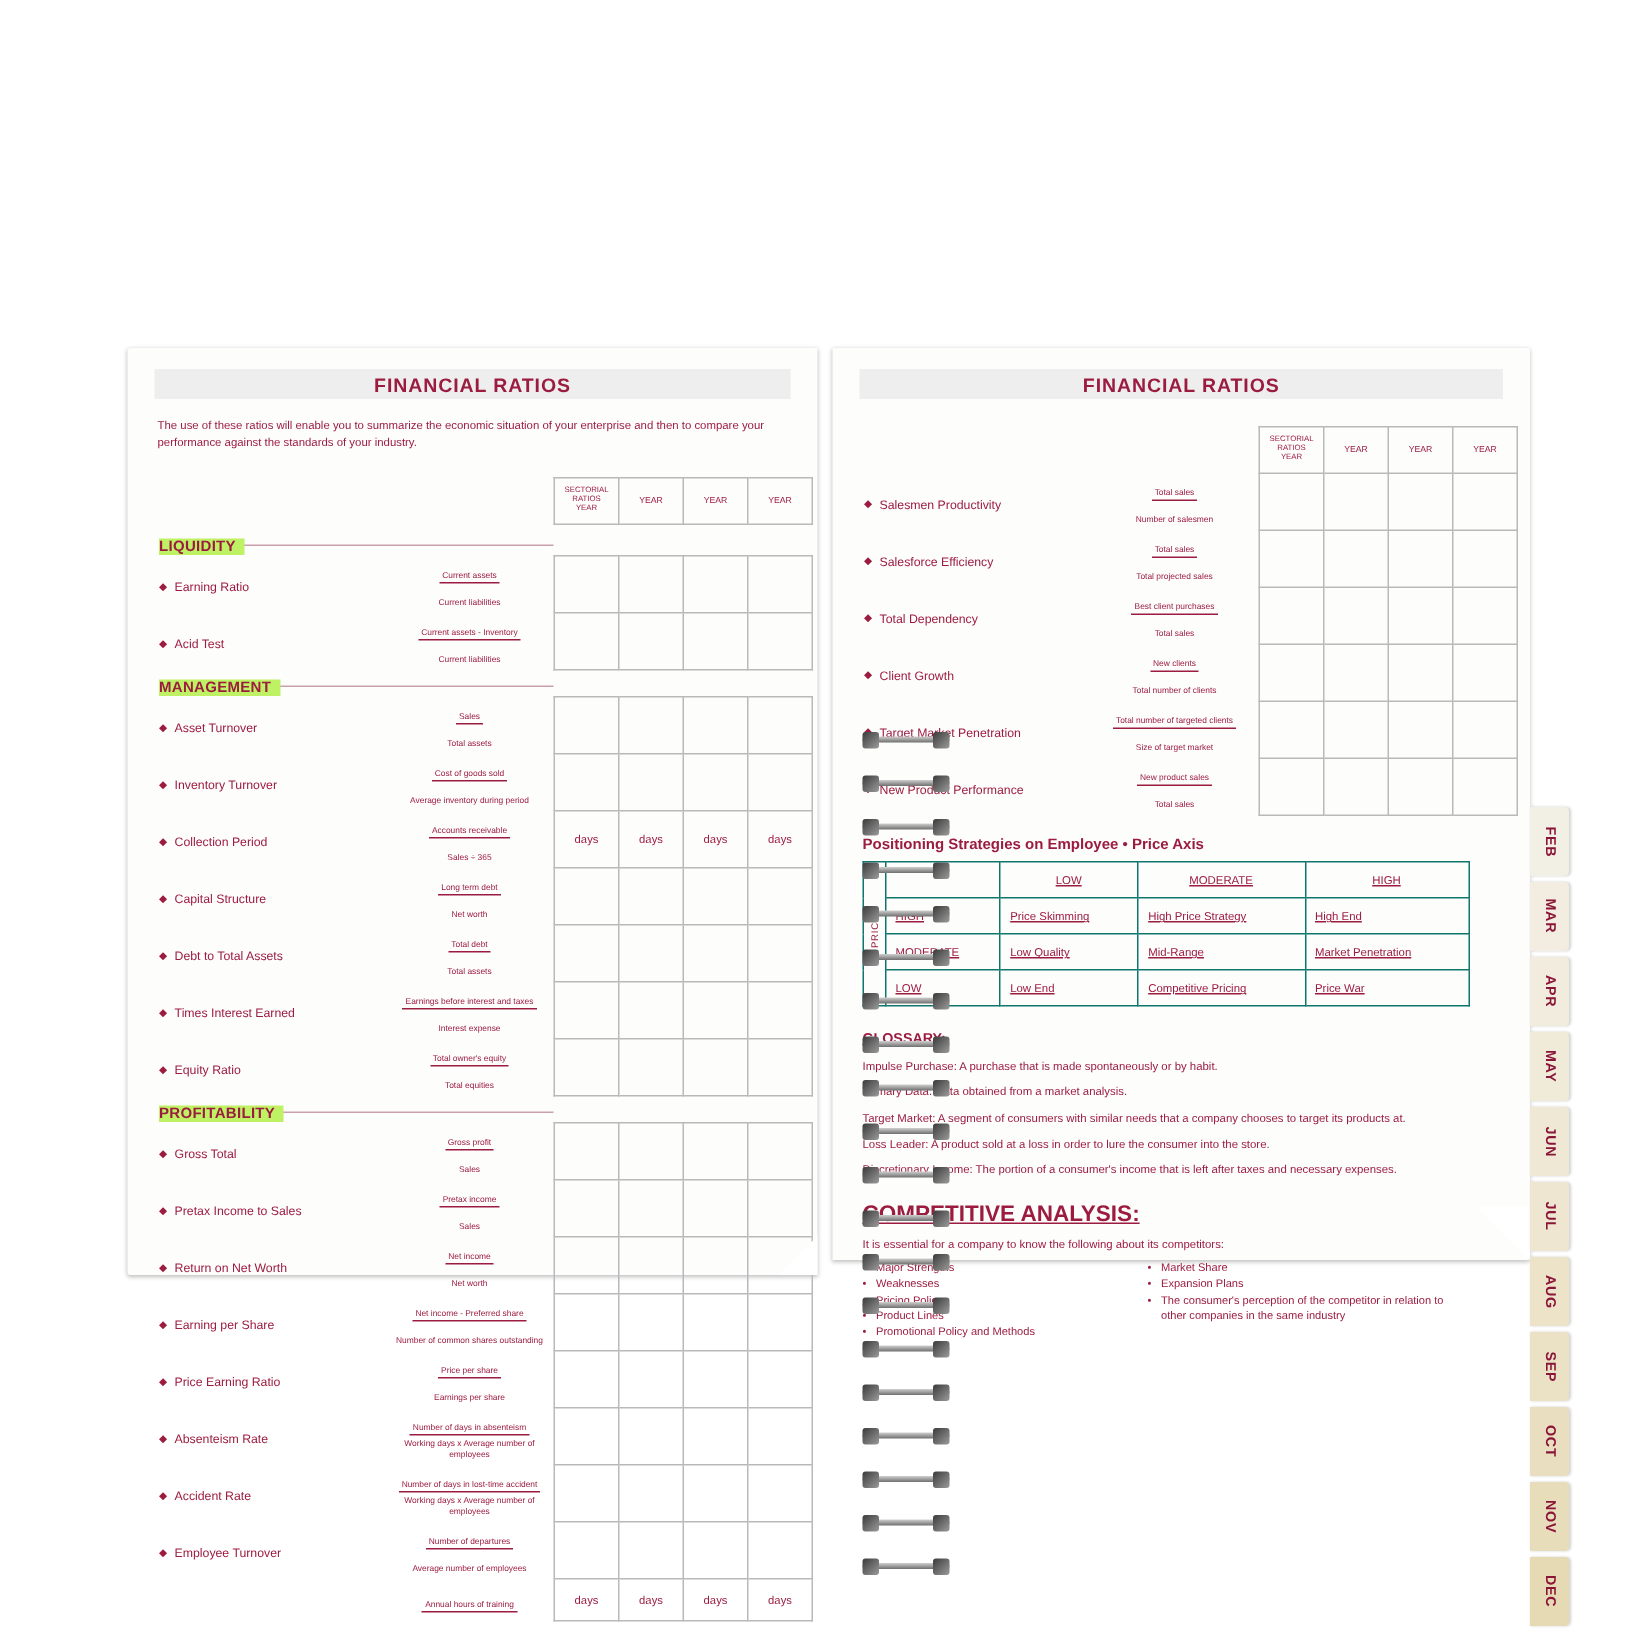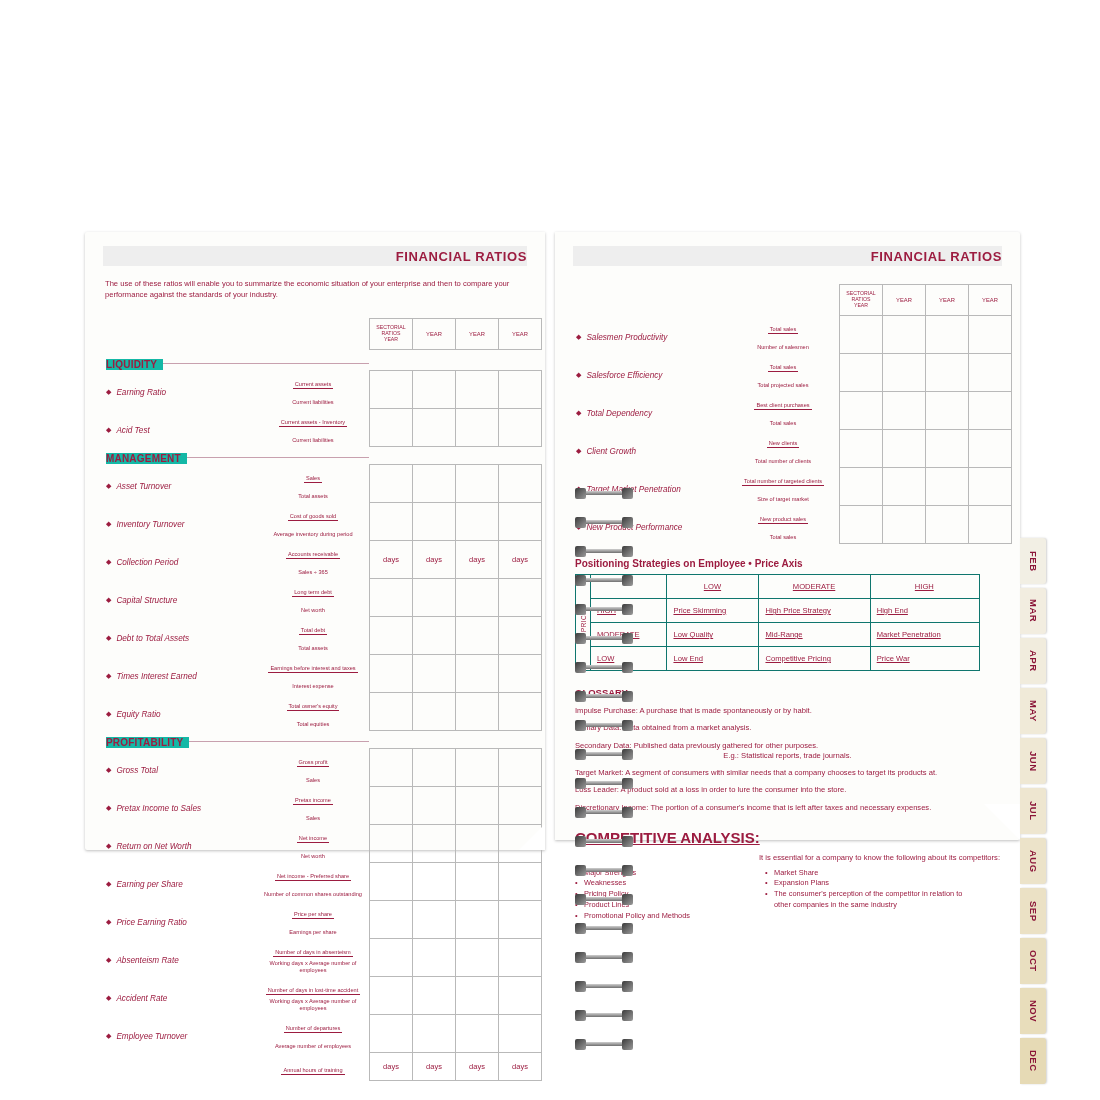--- a/index.html
+++ b/index.html
@@ -25,57 +25,57 @@
     background:#f7f0d8;border-radius:3px 0 0 3px;box-shadow:-1px 0 2px rgba(0,0,0,.18);}
 
   
   .spiral{position:absolute;left:520px;top:250px;width:60px;height:600px;}
   .ring{position:absolute;left:0;width:58px;height:11px;}
   .ring .bar{position:absolute;top:3px;left:0;width:58px;height:4px;background:linear-gradient(180deg,#cfcfcf,#6f6f6f);border-radius:2px;}
   .ring .capL{position:absolute;left:0;top:0;width:11px;height:11px;background:linear-gradient(135deg,#3a3a3a,#9b9b9b);border-radius:2px;}
   .ring .capR{position:absolute;right:0;top:0;width:11px;height:11px;background:linear-gradient(135deg,#3a3a3a,#9b9b9b);border-radius:2px;}
 
   
-  .hdr-band{margin:0 18px;background:#eeeeee;height:20px;display:flex;align-items:center;justify-content:flex-end;}
+  .hdr-band{margin:0 18px;background:#eeeeee;height:20px;display:flex;align-items:center;justify-content:center;}
   .hdr-band .t{color:#9c1c40;font-weight:bold;font-size:13px;letter-spacing:.6px;}
   .intro{margin:12px 20px 0 20px;font-size:7.6px;color:#9c1c40;line-height:1.45;}
 
   .sec-title{color:#9c1c40;font-weight:bold;font-size:10px;letter-spacing:.2px;}
   .sec-row{position:relative;height:16px;}
   .sec-row .line{position:absolute;left:0;right:0;top:9px;height:1px;background:#c8a0ae;}
-  .sec-row .lbl{position:relative;display:inline-block;background:#14b8a6;padding-right:6px;}
+  .sec-row .lbl{position:relative;display:inline-block;background:#bef264;padding-right:6px;}
 
   table{border-collapse:collapse;}
   .grid{width:100%;table-layout:fixed;}
   .grid td{border:1px solid #b9b9b9;height:25px;}
   .nameCell{border:none !important;width:150px;vertical-align:middle;}
   .formulaCell{border:none !important;width:110px;text-align:center;vertical-align:middle;}
   .colcell{width:40px;}
   .diamond{color:#9c1c40;font-size:7px;margin-right:5px;vertical-align:1px;}
-  .rname{color:#9c1c40;font-size:8.2px;font-style:italic;}
+  .rname{color:#9c1c40;font-size:8.2px;}
   .num{font-size:5.6px;color:#9c1c40;line-height:1.25;border-bottom:1px solid #9c1c40;display:inline-block;padding:0 2px 1px 2px;}
   .den{font-size:5.6px;color:#9c1c40;line-height:1.25;display:inline-block;padding:1px 2px 0 2px;}
   .days{font-size:7.5px;color:#9c1c40;text-align:center;}
 
   .yearhdr td{border:1px solid #b9b9b9;height:28px;text-align:center;font-size:5.8px;color:#9c1c40;}
   .yearhdr .sect{font-size:5.2px;line-height:1.15;}
   .noborder td{border:none;height:auto;}
 
   
   .pos-title{color:#9c1c40;font-weight:bold;font-size:10px;margin:14px 20px 5px 20px;}
   .ptab{width:405px;margin:0 0 0 20px;}
   .ptab td{border:1px solid #0f766e;font-size:7.6px;color:#9c1c40;height:21px;padding-left:6px;text-decoration:underline;}
   .ptab td.c{text-align:center;padding-left:0;}
   .ptab td.vert{width:14px;padding:0;text-align:center;}
   .vtxt{writing-mode:vertical-rl;transform:rotate(180deg);font-size:6.4px;color:#9c1c40;letter-spacing:.5px;}
   .glossary-h{color:#9c1c40;font-weight:bold;font-size:9.5px;text-decoration:underline;margin:16px 20px 8px 20px;}
   .gl{color:#9c1c40;font-size:7.6px;margin:0 20px 7px 20px;line-height:1.35;}
   .gl .ind{display:block;text-align:center;}
   .comp-h{color:#9c1c40;font-weight:bold;font-size:15px;text-decoration:underline;margin:16px 20px 7px 20px;}
-  .comp-sub{color:#9c1c40;font-size:7.6px;margin:0 20px 6px 20px;text-align:right;}
+  .comp-sub{color:#9c1c40;font-size:7.6px;margin:0 20px 6px 20px;}
   .cols{display:flex;margin:0 20px;}
   .cols ul{list-style:none;margin:0;padding:0;color:#9c1c40;font-size:7.4px;line-height:1.45;}
   .cols li{position:relative;padding-left:9px;}
   .cols li:before{content:"•";position:absolute;left:0;}
   .col1{width:190px;}
   .col2{width:205px;}
 </style>
 </head>
 <body>
 
@@ -386,24 +386,20 @@
           <td>Low End</td>
           <td>Competitive Pricing</td>
           <td>Price War</td>
         </tr>
       </tbody>
         </table>
 
       <div class="glossary-h">GLOSSARY:</div>
       <div class="gl">Impulse Purchase: A purchase that is made spontaneously or by habit.</div>
       <div class="gl">Primary Data: Data obtained from a market analysis.</div>
-      <div class="gl">
-        <span>Secondary Data: Published data previously gathered for other purposes.</span>
-        <span class="ind">E.g.: Statistical reports, trade journals.</span>
-      </div>
       <div class="gl">Target Market: A segment of consumers with similar needs that a company chooses to target its products at.</div>
       <div class="gl">Loss Leader: A product sold at a loss in order to lure the consumer into the store.</div>
       <div class="gl">Discretionary Income: The portion of a consumer's income that is left after taxes and necessary expenses.</div>
 
       <div class="comp-h">COMPETITIVE ANALYSIS:</div>
       <div class="comp-sub">It is essential for a company to know the following about its competitors:</div>
       <div class="cols">
         <ul class="col1">
           <li>Major Strengths</li>
           <li>Weaknesses</li>

